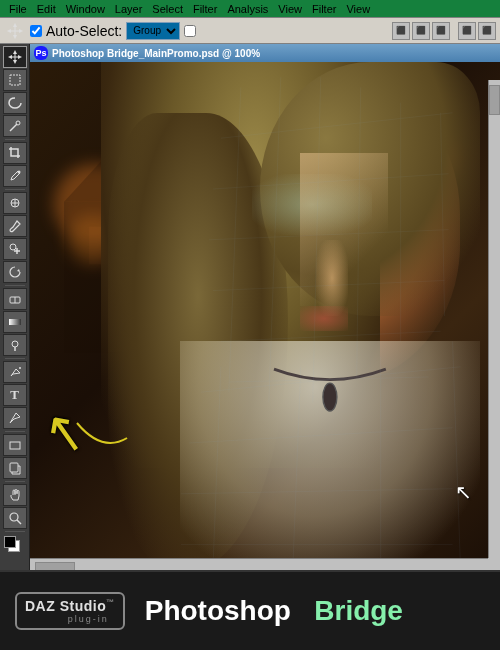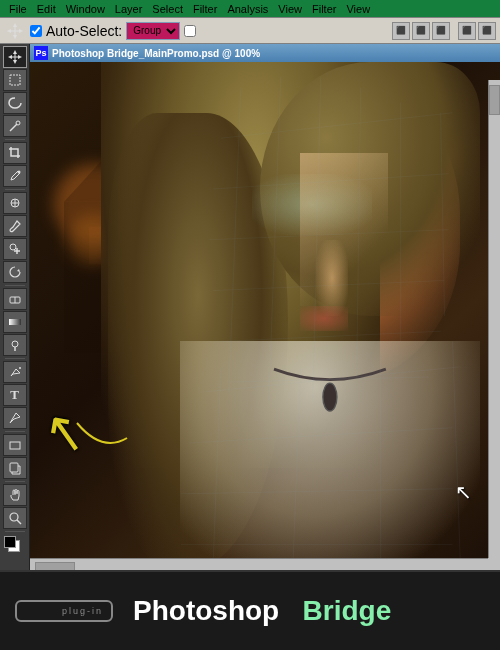--- a/index.html
+++ b/index.html
@@ -52,21 +52,21 @@
       font-size: 14px;
       color: #000;
     }
     .options-bar-checkbox {
       width: 12px;
       height: 12px;
     }
     .options-bar-select {
       height: 18px;
       font-size: 10px;
-      background: #be185d;
+      background: #0369a1;
       border: 1px solid #7f9db9;
       padding: 0 2px;
     }
     .options-bar-spacer { flex: 1; }
 
     
     .workspace {
       display: flex;
       width: 100%;
       height: calc(650px - 18px - 26px - 80px);
@@ -127,21 +127,21 @@
       width: 14px;
       height: 14px;
       background: #1a1aff;
       color: #fff;
       font-size: 9px;
       font-weight: bold;
       display: flex;
       align-items: center;
       justify-content: center;
       margin-right: 4px;
-      border-radius: 0;
+      border-radius: 6px;
     }
     .canvas-content {
       position: absolute;
       top: 18px;
       left: 0;
       right: 0;
       bottom: 0;
       overflow: hidden;
     }
 
@@ -520,20 +520,23 @@
       <div class="scrollbar-h">
         <div style="height:100%;width:40px;background:#a0a0a0;border:1px solid #888;margin-left:5px;display:inline-block;"></div>
       </div>
       <div class="scrollbar-corner"></div>
     </div>
   </div>
 </div>
 
 <div class="promo-bar">
   <div class="daz-logo-box">
+    <div class="daz-studio-text">
+      DAZ Studio<sup style="font-size:8px;color:#888;">™</sup>
+    </div>
     <div class="plugin-text">plug-in</div>
   </div>
   <div class="promo-title">
     <span>Photoshop</span>
     &nbsp;
     <span class="bridge-text">Bridge</span>
   </div>
 </div>
 
 </body></html>

